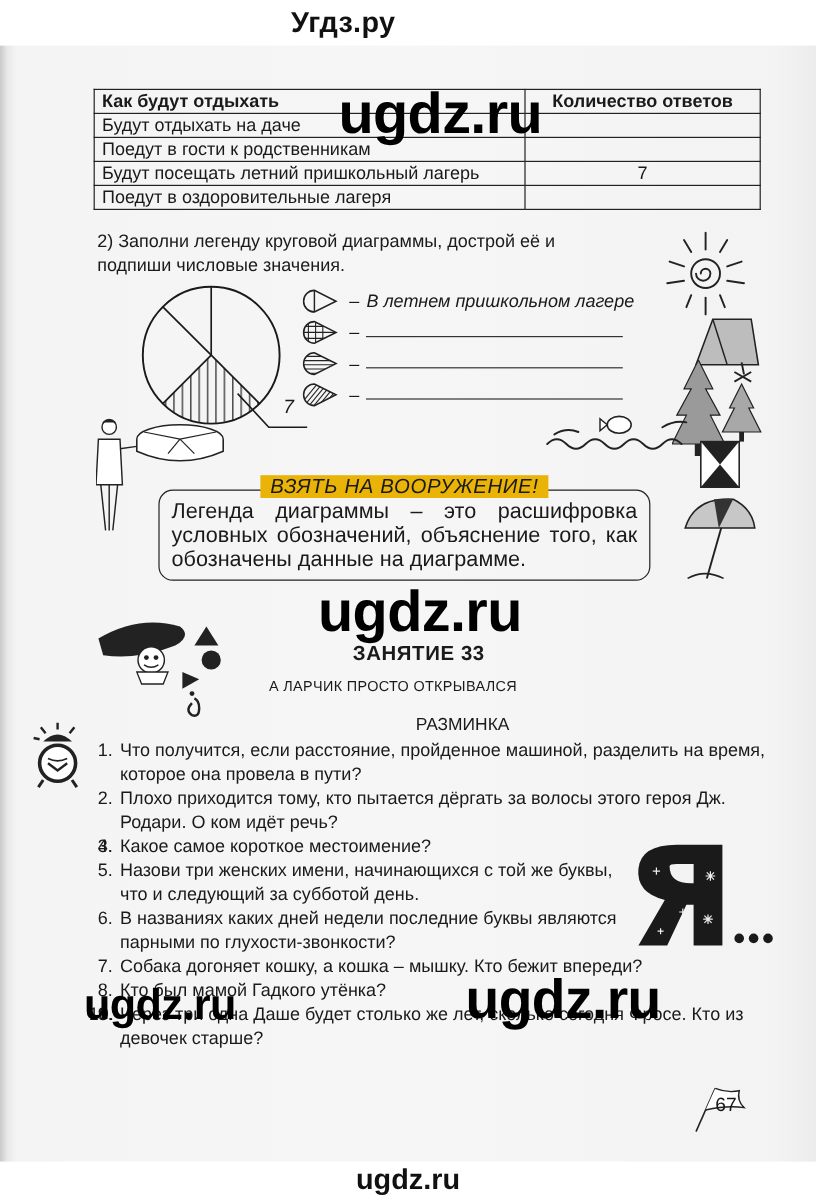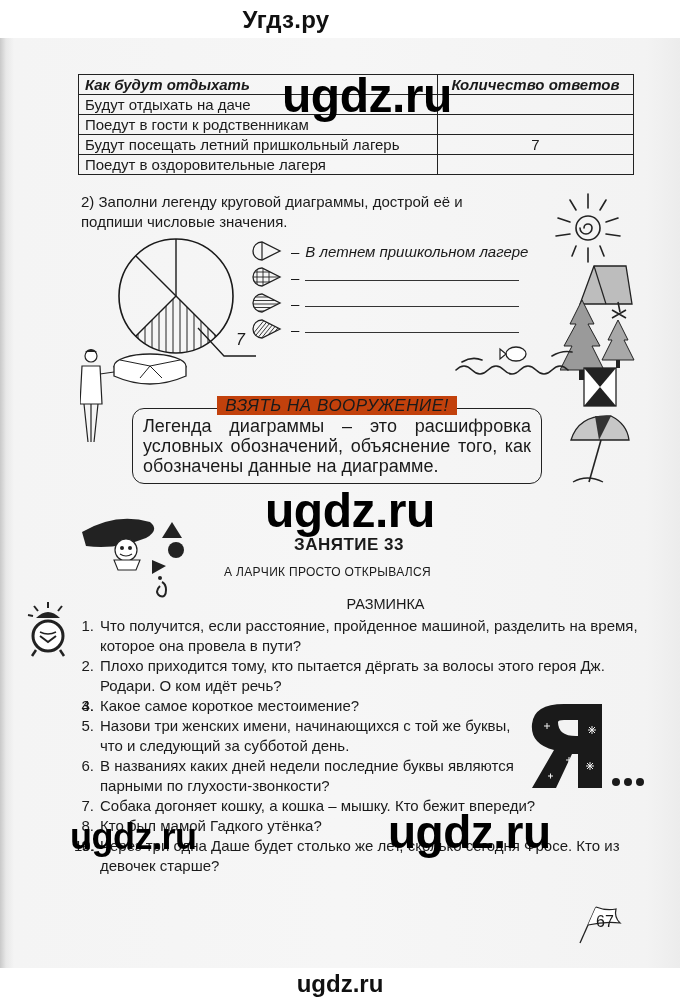--- a/index.html
+++ b/index.html
@@ -15,37 +15,37 @@
     .wm-2 { top:486px; left:265px; font-size:48px; line-height:50px; }
     .wm-3 { top:808px; left:388px; font-size:46px; line-height:48px; }
     .wm-4 { top:818px; left:70px; font-size:36px; line-height:38px; }
     .wm-bottom { position:absolute; top:968px; left:0; width:680px; text-align:center; font-size:24px;
                  font-weight:bold; line-height:32px; color:#111; }
 
     table.survey { position:absolute; top:74px; left:78px; width:556px; border-collapse:collapse;
                    font-size:15px; background:transparent; }
     table.survey td, table.survey th { border:1.5px solid #222; height:19px; padding:0 6px; line-height:19px;
                    text-align:left; white-space:nowrap; font-weight:normal; }
-    table.survey th { font-weight:bold;font-style:italic; }
+    table.survey th { font-weight:bold; }
     table.survey .col2 { width:183px; text-align:center; }
     table.survey th.col2 { text-align:center; }
 
     .task { position:absolute; top:192px; left:81px; font-size:15px; line-height:20px; width:420px; }
     .pie-wrap { position:absolute; top:235px; left:114px; }
     .legend { position:absolute; top:238px; left:252px; width:280px; }
     .legend-row { position:relative; height:26px; display:flex; align-items:center; }
     .legend-row svg { flex:0 0 auto; }
     .legend-dash { margin-left:3px; font-size:15px; }
     .legend-text { margin-left:6px; font-style:italic; font-size:15px; }
     .legend-line { margin-left:6px; height:0; border-bottom:1.2px solid #333; width:214px; margin-top:6px; }
 
     .callout { position:absolute; top:408px; left:132px; width:408px; height:74px;
                border:1.5px solid #222; border-radius:12px; }
     .callout-title { position:absolute; top:-13px; left:0; width:100%; text-align:center; }
-    .callout-title span { background:#c2410c; padding:0 8px; font-style:italic; font-size:17px; letter-spacing:0.5px; }
+    .callout-title span { background:#eab308; padding:0 8px; font-style:italic; font-size:17px; letter-spacing:0.5px; }
     .callout-body { position:absolute; top:7px; left:10px; right:10px; font-size:18px; line-height:20px; text-align:justify; }
 
     .lesson-title { position:absolute; top:535px; left:0; width:680px; text-align:center; font-weight:bold; font-size:17px; letter-spacing:0.5px; padding-left:18px; box-sizing:border-box;}
     .lesson-sub { position:absolute; top:565px; left:0; width:608px; text-align:center; font-size:12px; padding-left:47px; box-sizing:border-box; letter-spacing:0.3px;}
     .section-h { position:absolute; top:596px; left:0; width:680px; text-align:center; font-size:14.5px; padding-left:91px; box-sizing:border-box; }
 
     .questions { position:absolute; top:616px; left:74px; width:570px; margin:0; padding:0; list-style:none; font-size:15px; line-height:20px; }
     .questions li { position:relative; padding-left:26px; }
     .questions .num { position:absolute; left:0; width:20px; text-align:right; }
     .questions .q-narrow { width:430px; }

